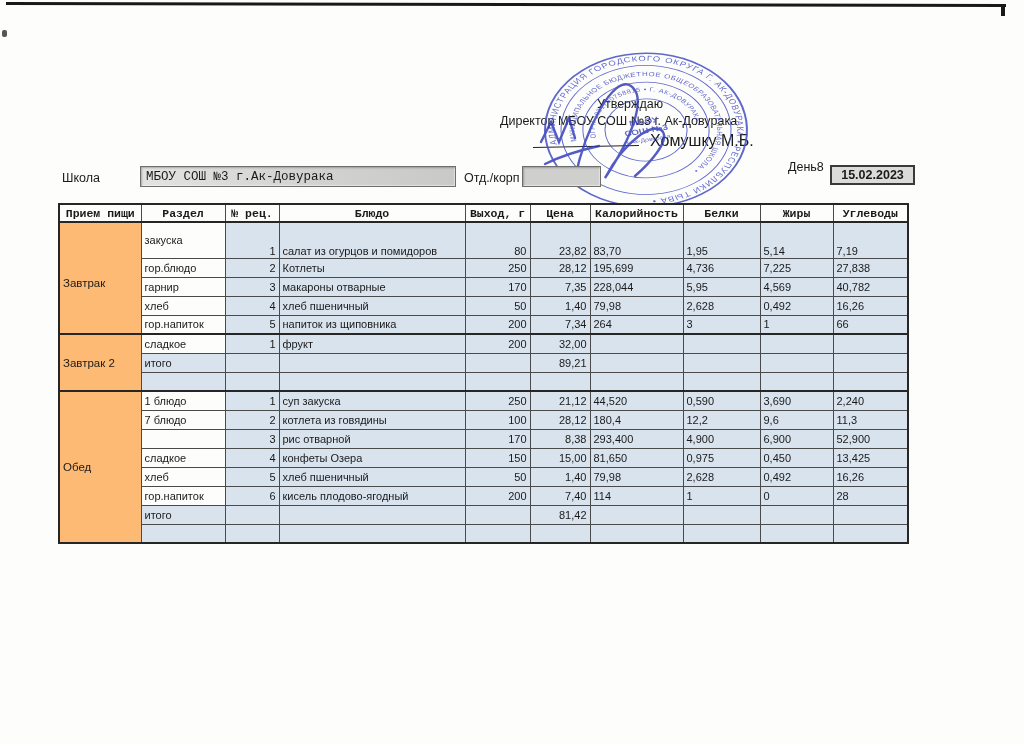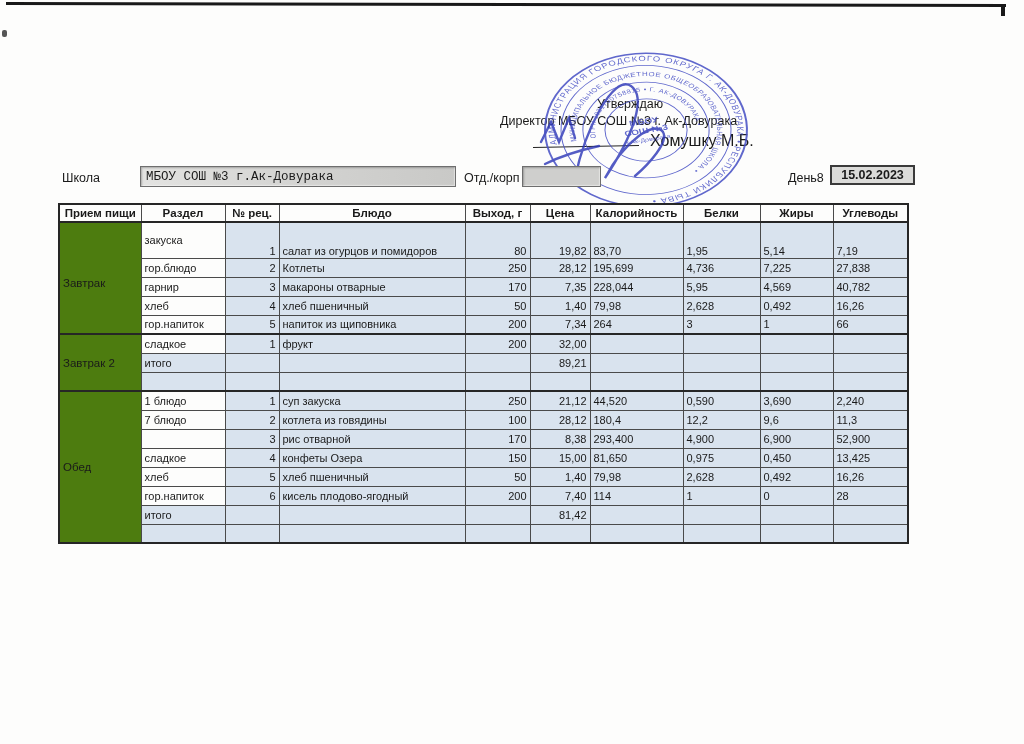--- a/index.html
+++ b/index.html
@@ -25,21 +25,21 @@
   .approve-line3 { top:132px; left:650px; font-size:16px; }
 
   
   .stamp-wrap { top:44px; left:537px; width:218px; height:176px; opacity:0.86; }
   .stamp-wrap svg { width:100%; height:100%; }
 
   
   .lbl { font-size:12.5px; }
   .lbl-school { top:171px; left:62px; }
   .lbl-dept   { top:171px; left:464px; }
-  .lbl-day    { top:171px; left:788px; }
+  .lbl-day    { top:160px; left:788px; }
   .fbox {
     border:1px solid #6e6e6e;
     background:#d6d6d6;
     box-shadow:inset 1px 1px 2px rgba(0,0,0,0.25), inset -1px -1px 1px rgba(255,255,255,0.5);
     font-size:12.5px;
     display:flex; align-items:center;
   }
   .box-school { top:166px; left:140px; width:316px; height:21px; padding-left:5px;
     background:linear-gradient(90deg,#e3e3e1 0%,#d2d2d0 55%,#c9c9c7 100%);font-family:Liberation Mono, monospace; }
   .box-dept { top:166px; left:522px; width:79px; height:21px; background:#cfcfcd; }
@@ -64,27 +64,28 @@
     height:19px;
     vertical-align:middle;
   }
   table.menu thead th {
     font-weight:bold;
     font-size:11.5px;
     text-align:center;
     background:#fdfdfc;
     border-bottom:2px solid #262626;
     height:18px;
+    font-family:Liberation Mono, monospace;
   }
   td.shade { background:#d9e3ee; }
   td.white { background:#fdfdfc; }
   tr.tall td { height:36px;margin-top:31px; }
   tr.tall td.va-b { vertical-align:bottom; }
   tr.gtop td { border-top:2px solid #262626; }
-  td.meal { vertical-align:top; font-size:11.5px; background:#4d7c0f; padding-top:2px; }
+  td.meal { vertical-align:top; font-size:11.5px; background:#fdba74; padding-top:2px; }
   td.meal.pad { padding-top:11px; }
   td.num { text-align:right; }
   td.txt { text-align:left; }
 </style>
 </head>
 <body>
 
 <div class="abs scan-topline"></div>
 <div class="abs scan-hook"></div>
 <div class="abs scan-speck"></div>
@@ -164,21 +165,21 @@
           <th>Углеводы</th>
         </tr>
       </thead>
     <tbody>
         <tr class="tall">
           <td rowspan="5" class="meal pad">Завтрак</td>
           <td class="txt white">закуска</td>
           <td class="num shade va-b">1</td>
           <td class="txt shade va-b">салат из огурцов и помидоров</td>
           <td class="num shade va-b">80</td>
-          <td class="num shade va-b">19,82</td>
+          <td class="num shade va-b">23,82</td>
           <td class="txt shade va-b">83,70</td>
           <td class="txt shade va-b">1,95</td>
           <td class="txt shade va-b">5,14</td>
           <td class="txt shade va-b">7,19</td>
         </tr>
         <tr>
           <td class="txt white">гор.блюдо</td>
           <td class="num shade">2</td>
           <td class="txt shade">Котлеты</td>
           <td class="num shade">250</td>

